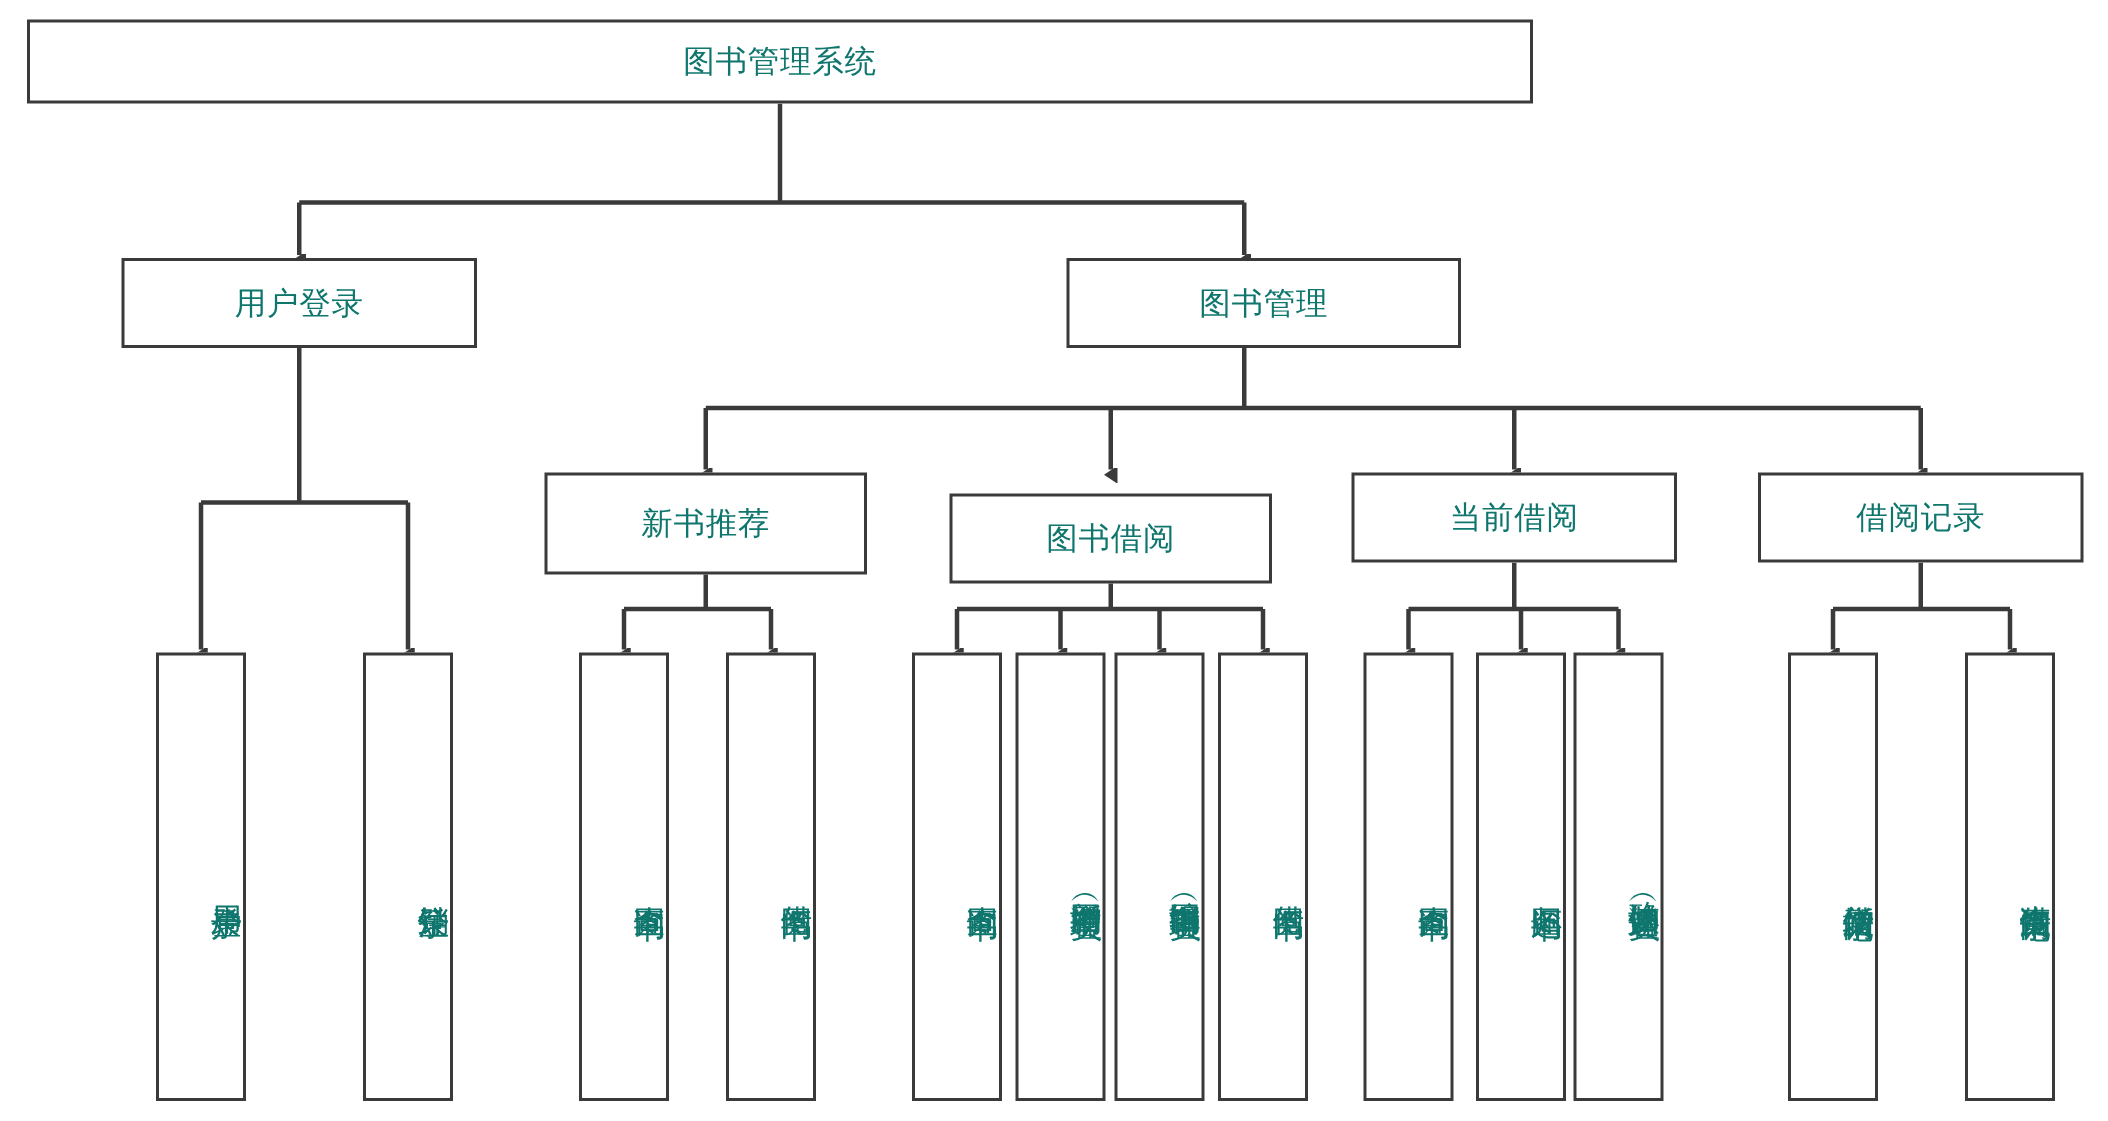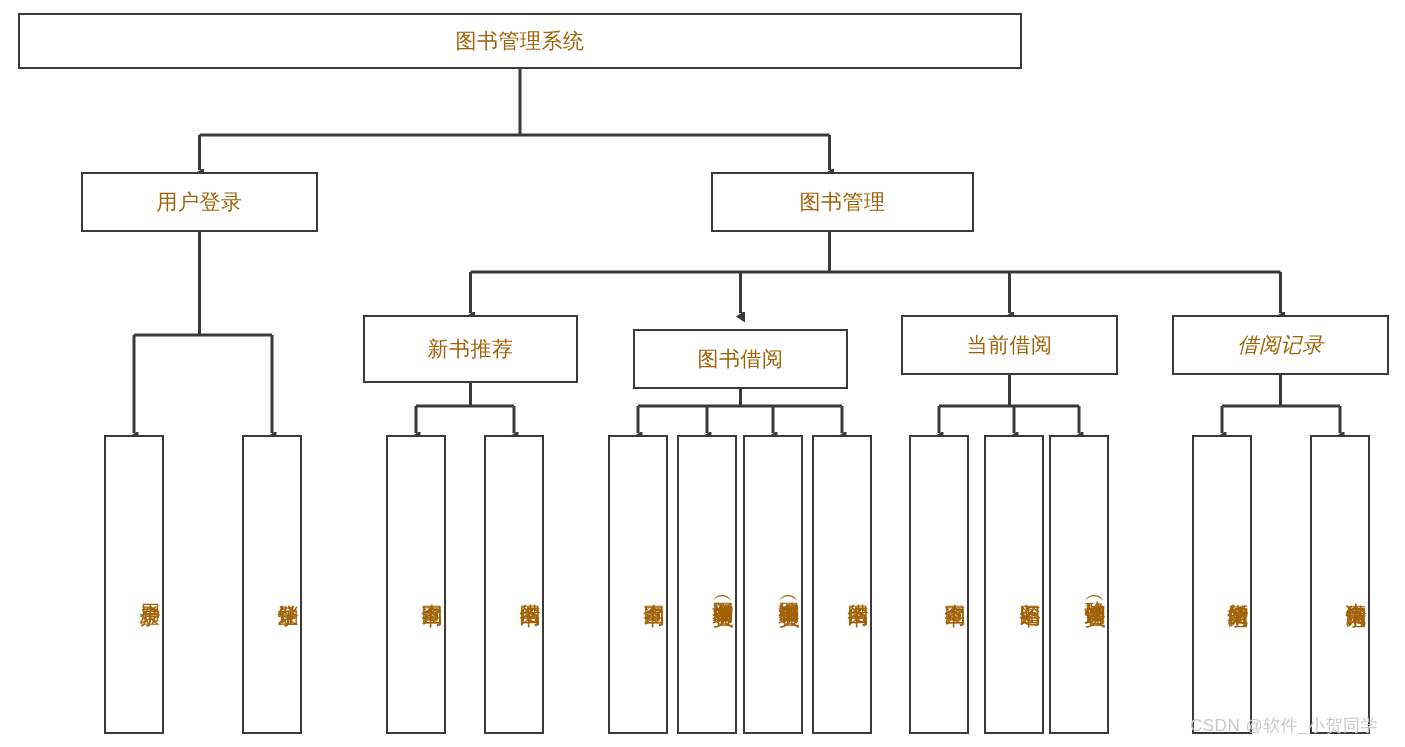--- a/index.html
+++ b/index.html
@@ -25,21 +25,21 @@
     height: 747px;
   }
   .node {
     position: absolute;
     box-sizing: border-box;
     background: #ffffff;
     border: 2px solid #3a3a3a;
     display: flex;
     align-items: center;
     justify-content: center;
-    color: #a16207;
+    color: #0f766e;
   }
   .node.horiz {
     font-size: 21px;
     letter-spacing: 0.5px;
   }
   .node.vert {
     writing-mode: vertical-rl;
     text-orientation: upright;
     font-size: 21px;
     line-height: 1.18;
@@ -120,21 +120,21 @@
       </div>
       <div class="node horiz" style="left: 363px; top: 315px; width: 215px; height: 68px;">
         <span>新书推荐</span>
       </div>
       <div class="node horiz" style="left: 633px; top: 315px; width: 215px; height: 60px; margin-top: 14px;">
         <span>图书借阅</span>
       </div>
       <div class="node horiz" style="left: 901px; top: 315px; width: 217px; height: 60px; justify-content: center;">
         <span>当前借阅</span>
       </div>
-      <div class="node horiz" style="left: 1172px; top: 315px; width: 217px; height: 60px; font-style: italic;">
+      <div class="node horiz" style="left: 1172px; top: 315px; width: 217px; height: 60px;">
         <span>借阅记录</span>
       </div>
       <div class="node vert" style="left: 104px; top: 435px; width: 60px; height: 299px;">
         <span class="vlabel">用户登录</span>
       </div>
       <div class="node vert" style="left: 242px; top: 435px; width: 60px; height: 299px;">
         <span class="vlabel">注销登录</span>
       </div>
       <div class="node vert" style="left: 386px; top: 435px; width: 60px; height: 299px;">
         <span class="vlabel">查询图书</span>
@@ -164,14 +164,13 @@
         <span class="vlabel">确认归还（管理员）</span>
       </div>
       <div class="node vert" style="left: 1192px; top: 435px; width: 60px; height: 299px;">
         <span class="vlabel">新增借阅记录</span>
       </div>
       <div class="node vert" style="left: 1310px; top: 435px; width: 60px; height: 299px;">
         <span class="vlabel">查询借阅记录</span>
       </div>
     </div>
 
-  <div class="watermark" style="left: 1190px; top: 714px; color: rgb(201, 201, 201);">CSDN @软件_小贺同学</div>
 </div>
 
 </body></html>

